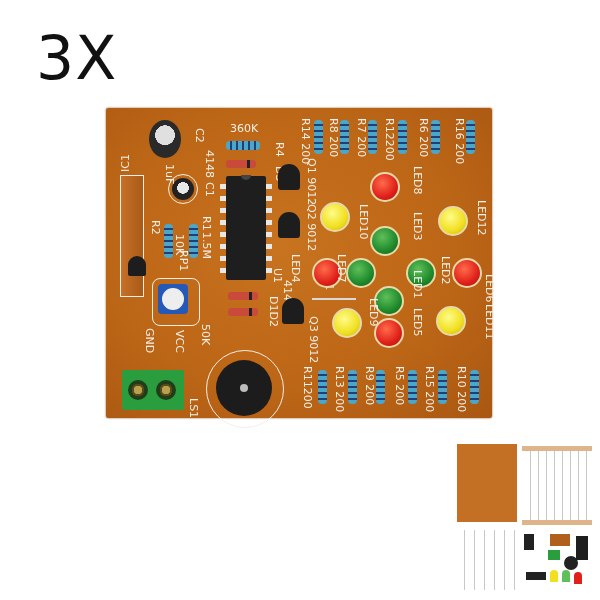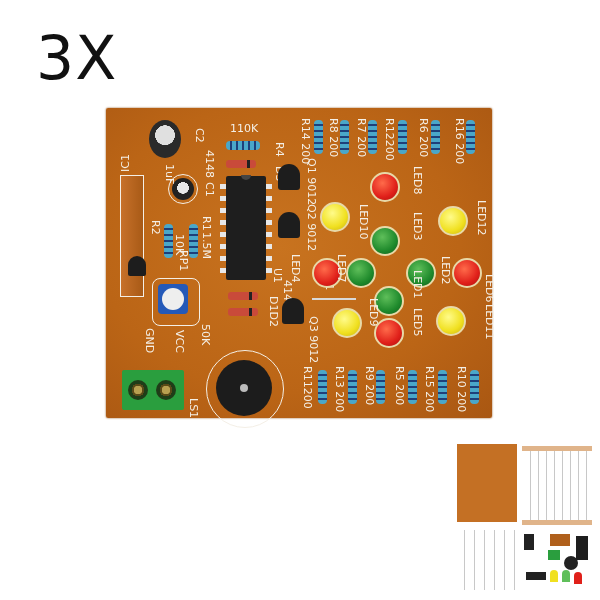--- a/index.html
+++ b/index.html
@@ -49,21 +49,21 @@
   <div class="silk v" style="left:14px;top:46px;transform:rotate(180deg);">IC1</div>
 
   <div class="cap-big" style="left:43px;top:12px;"></div>
   <div class="cap-small" style="left:66px;top:70px;"></div>
   <div class="outline" style="left:62px;top:66px;width:28px;height:28px;border-radius:50%;"></div>
   <div class="silk v" style="left:88px;top:20px;">C2</div>
   <div class="silk v" style="left:98px;top:42px;">4148</div>
   <div class="silk v" style="left:98px;top:74px;">C1</div>
   <div class="silk v" style="left:58px;top:56px;">1uF</div>
 
-  <div class="silk" style="left:124px;top:15px;">110K</div>
+  <div class="silk" style="left:124px;top:15px;">360K</div>
   <div class="res h" style="left:120px;top:33px;"></div>
   <div class="diode" style="left:120px;top:52px;"></div>
   <div class="silk v" style="left:168px;top:34px;">R4</div>
   <div class="silk v" style="left:168px;top:58px;">D3</div>
 
   <div class="res" style="left:58px;top:116px;"></div>
   <div class="res" style="left:83px;top:116px;"></div>
   <div class="silk v" style="left:44px;top:112px;">R2</div>
   <div class="silk v" style="left:68px;top:126px;">10K</div>
   <div class="silk v" style="left:95px;top:108px;">R1</div>

